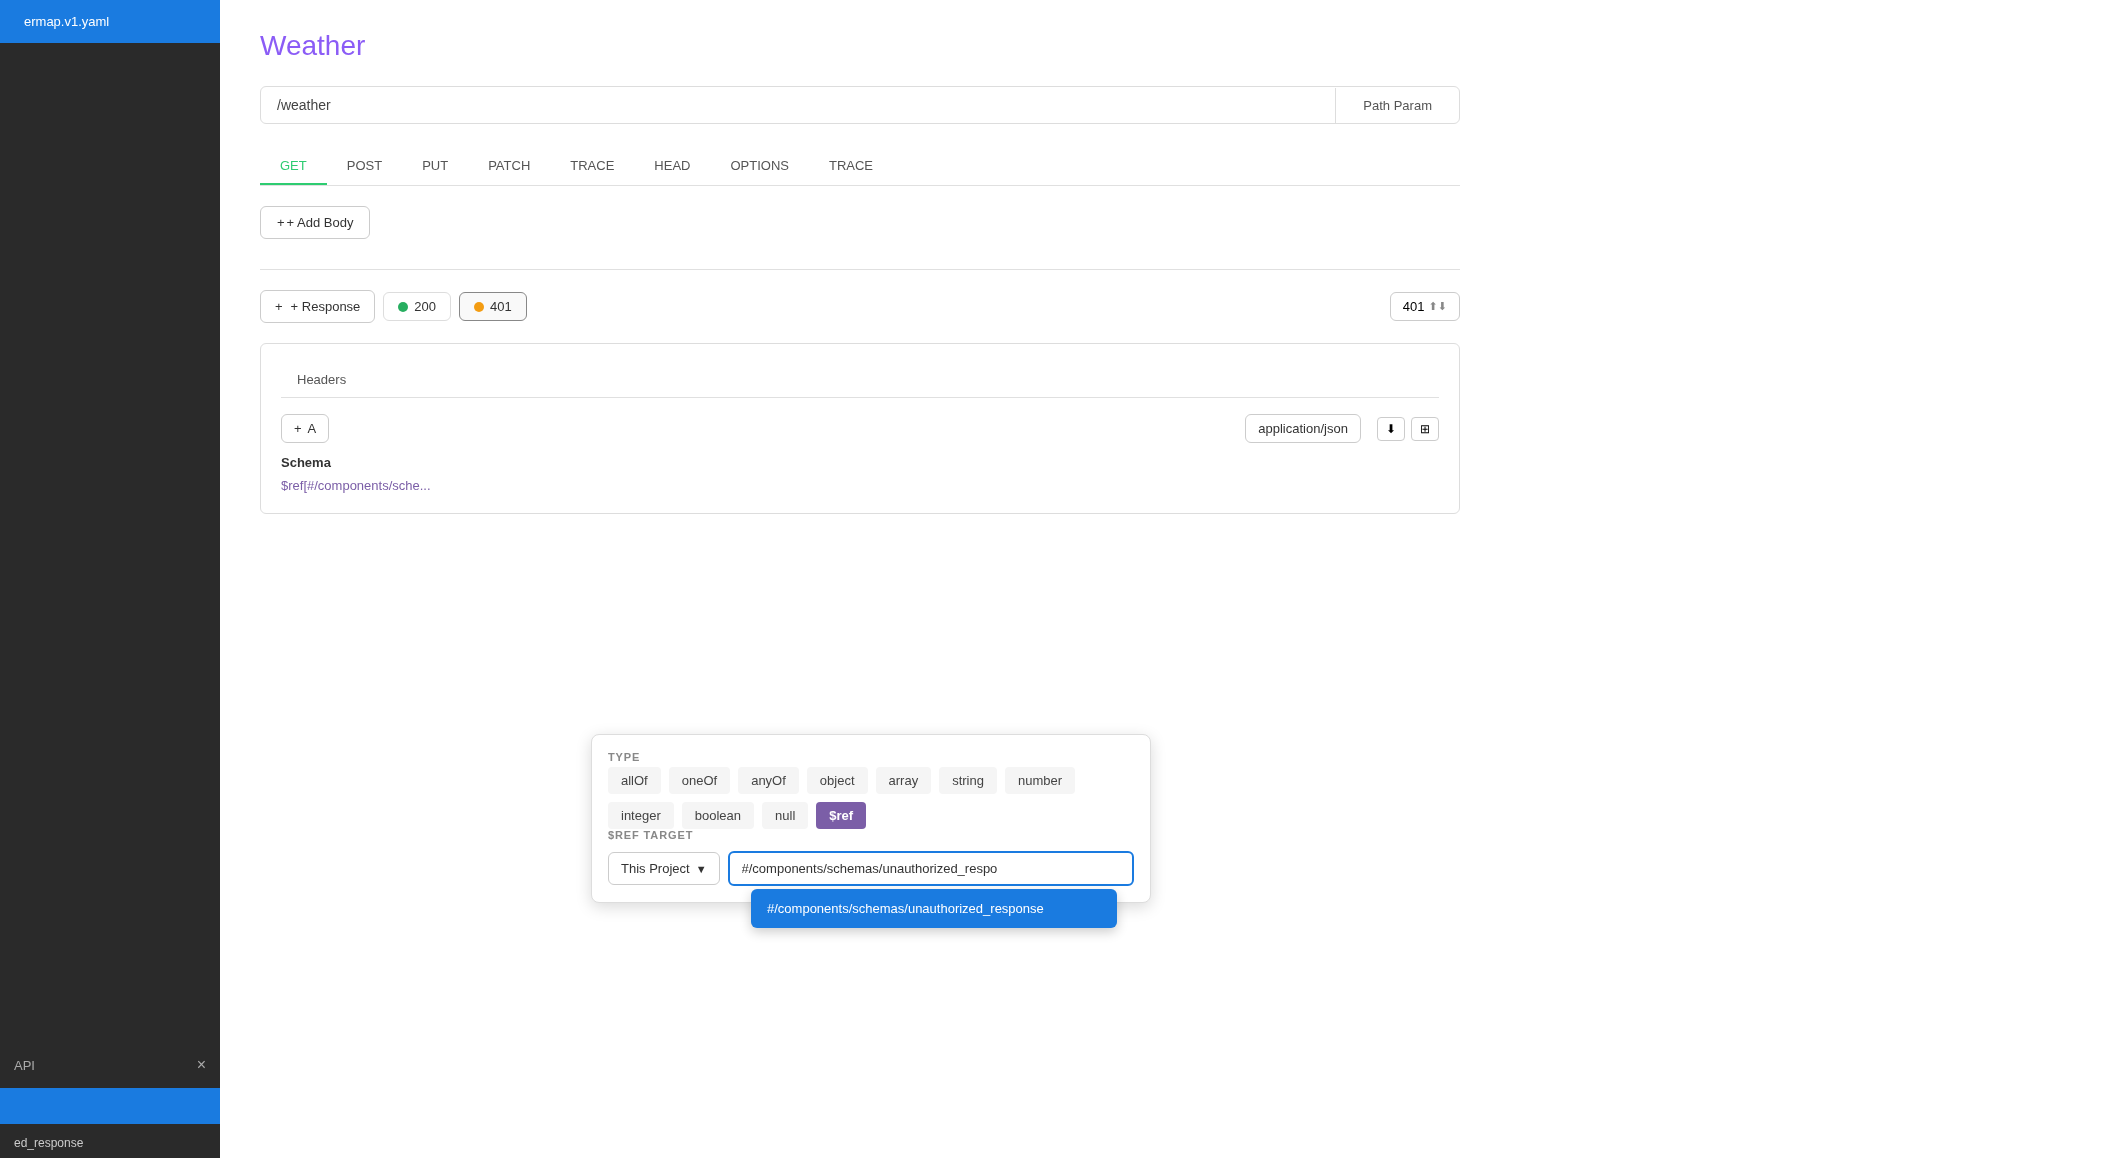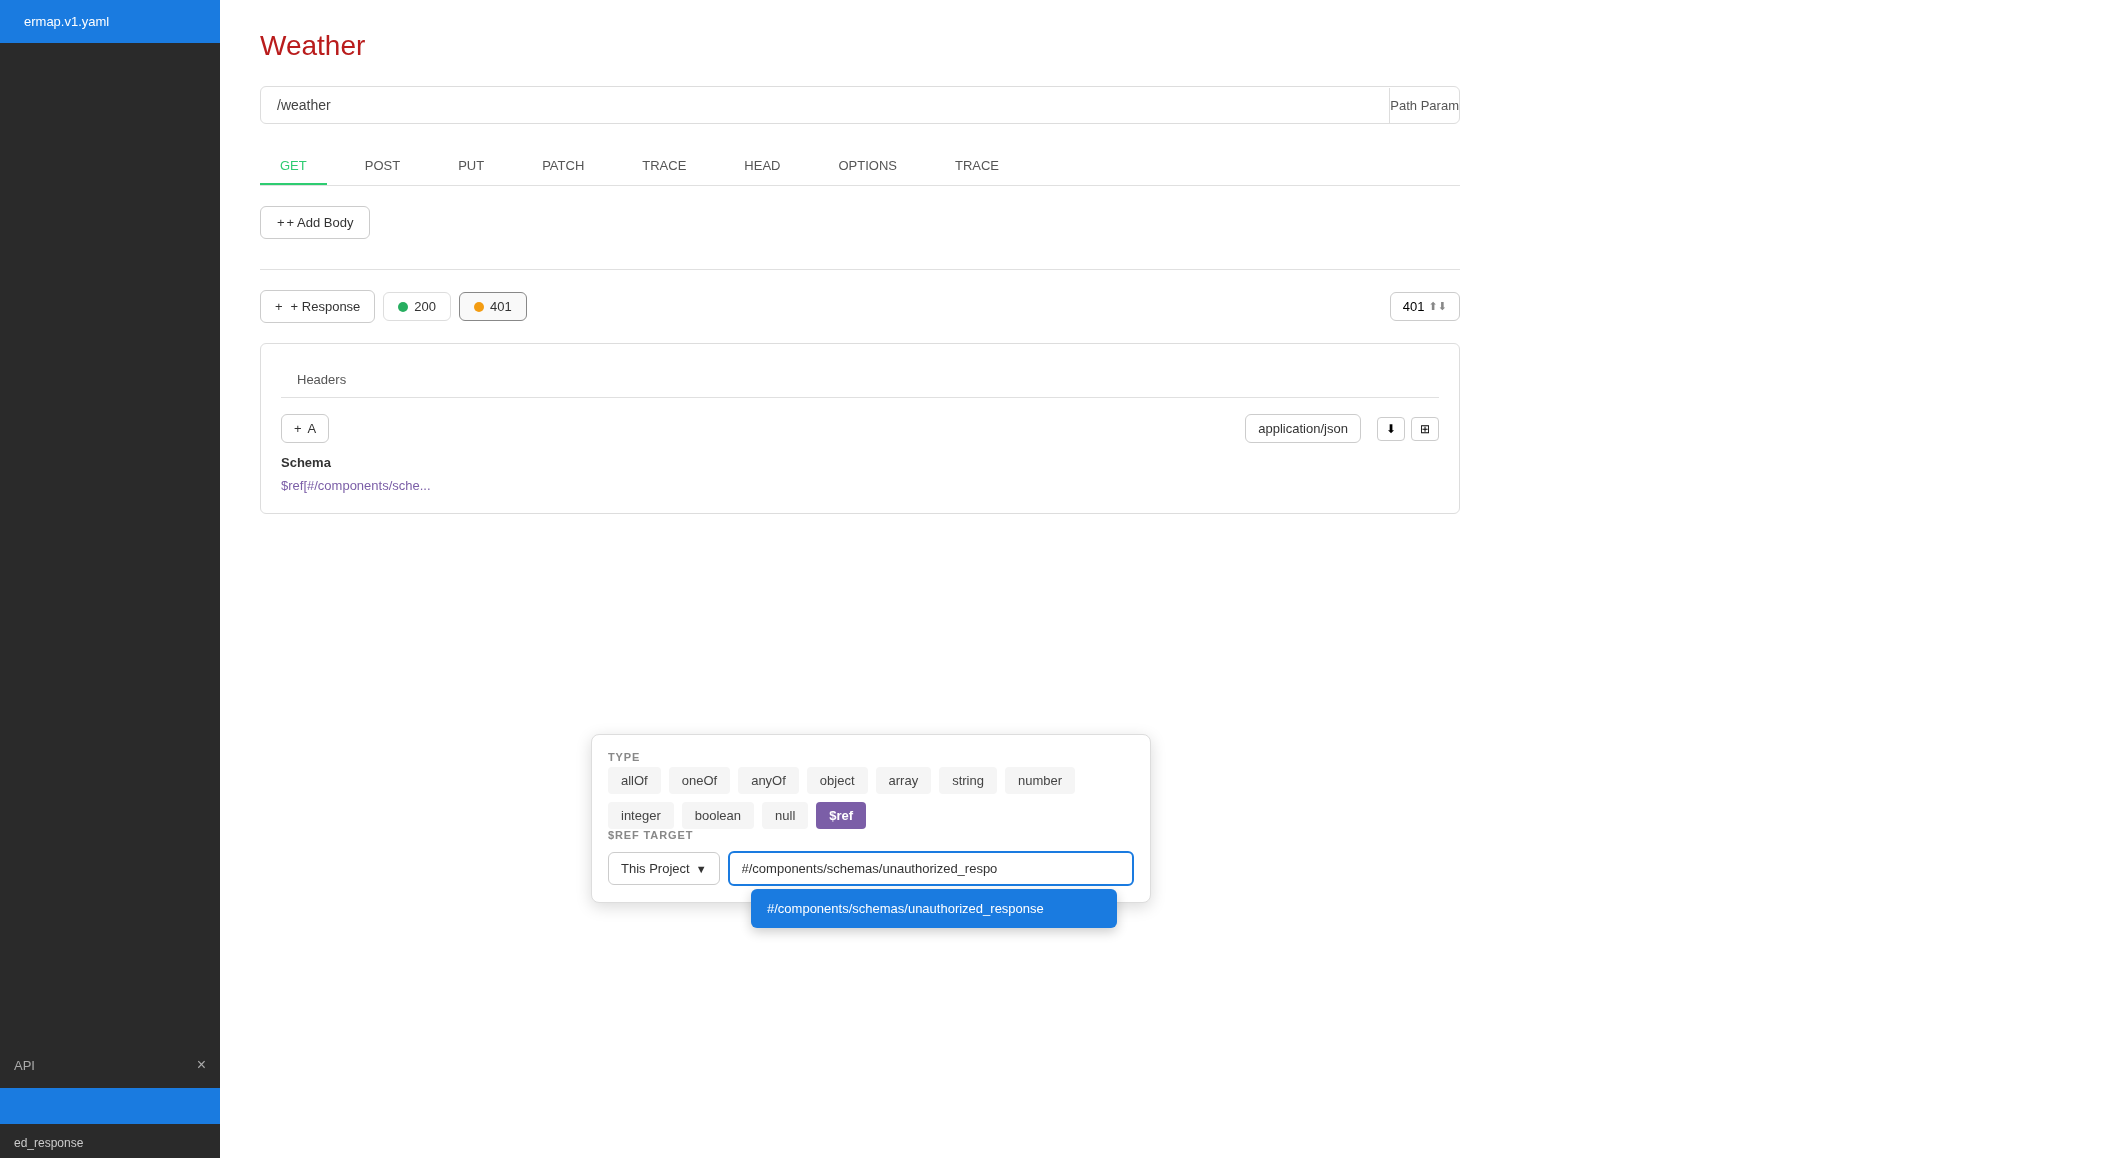--- a/index.html
+++ b/index.html
@@ -50,21 +50,21 @@
       flex: 1;
       background: #fff;
       overflow: auto;
       padding: 30px 40px;
       position: relative;
     }
 
     .page-title {
       font-size: 28px;
       font-weight: 400;
-      color: #b91c1c;
+      color: #8b5cf6;
       margin-bottom: 24px;
     }
 
     
     .url-bar {
       display: flex;
       align-items: center;
       border: 1px solid #ddd;
       border-radius: 6px;
       overflow: visible;
@@ -79,31 +79,31 @@
       border-right: 1px solid #ddd;
       white-space: nowrap;
     }
     .url-path {
       padding: 10px 16px;
       color: #444;
       font-size: 14px;
       flex: 1;
     }
     .url-params-btn {
-      padding: 10px 0;
+      padding: 10px 27px;
       color: #555;
       font-size: 13px;
       border-left: 1px solid #ddd;
       white-space: nowrap;
     }
 
     
     .method-tabs {
       display: flex;
-      gap: 18px;
+      gap: 0;
       border-bottom: 1px solid #e0e0e0;
       margin-bottom: 20px;
       max-width: 1200px;
     }
     .method-tab {
       padding: 10px 20px;
       font-size: 13px;
       color: #555;
       cursor: pointer;
       border: none;

